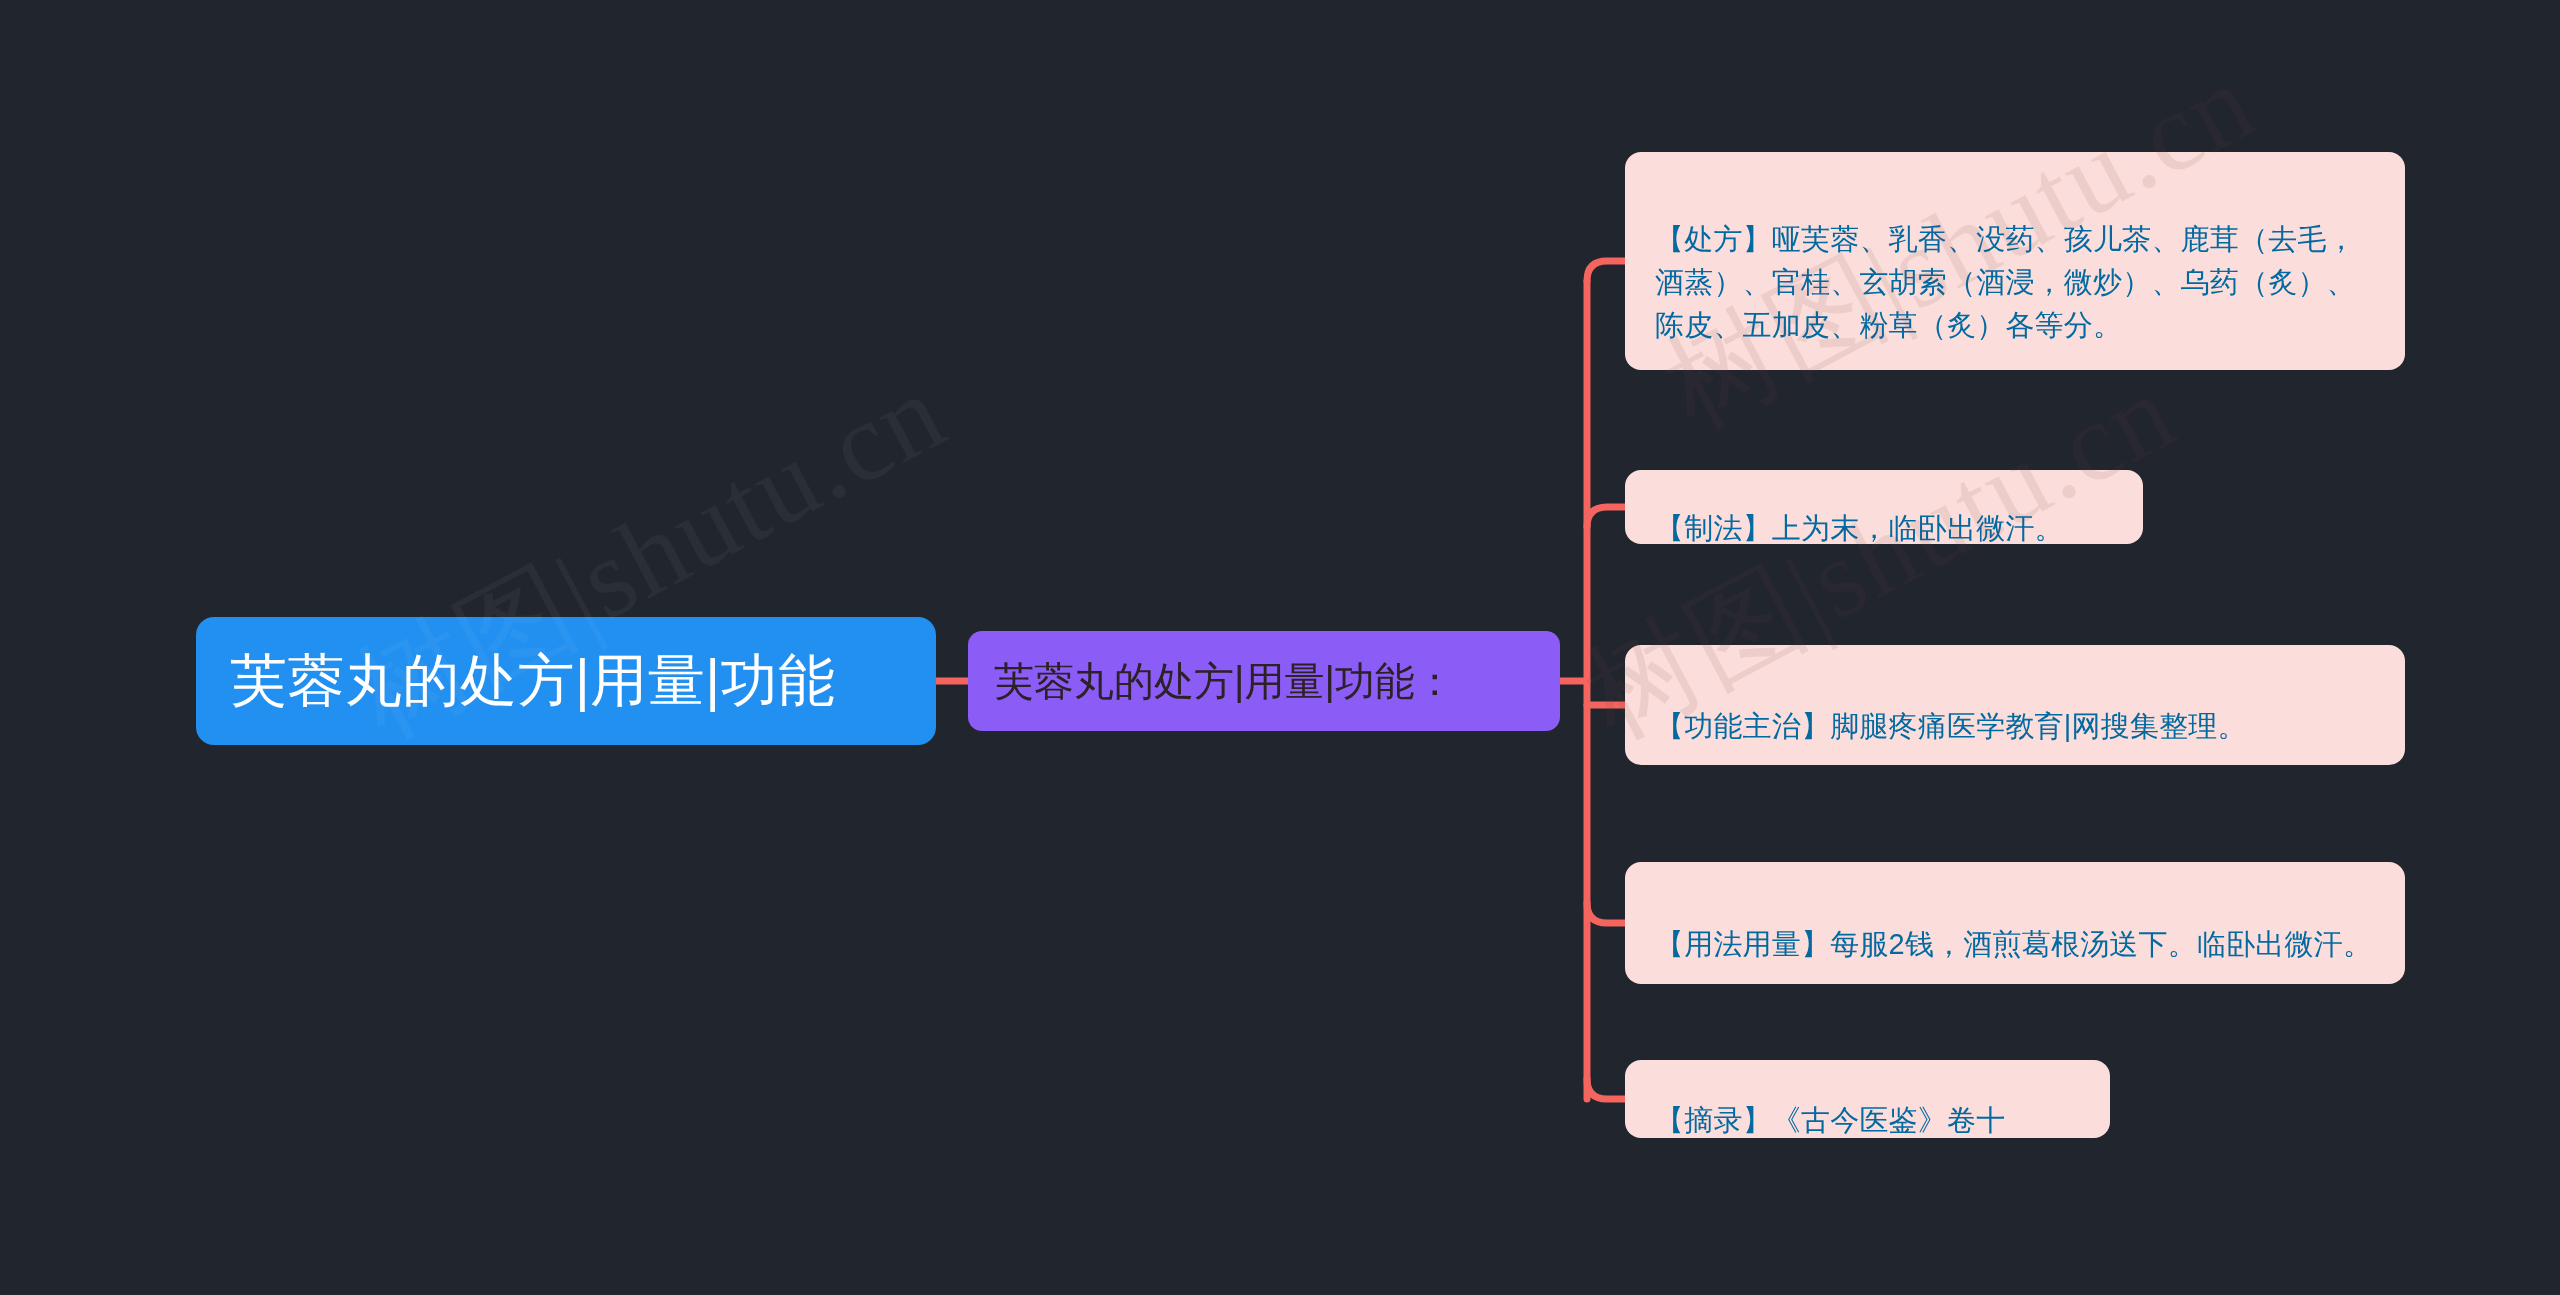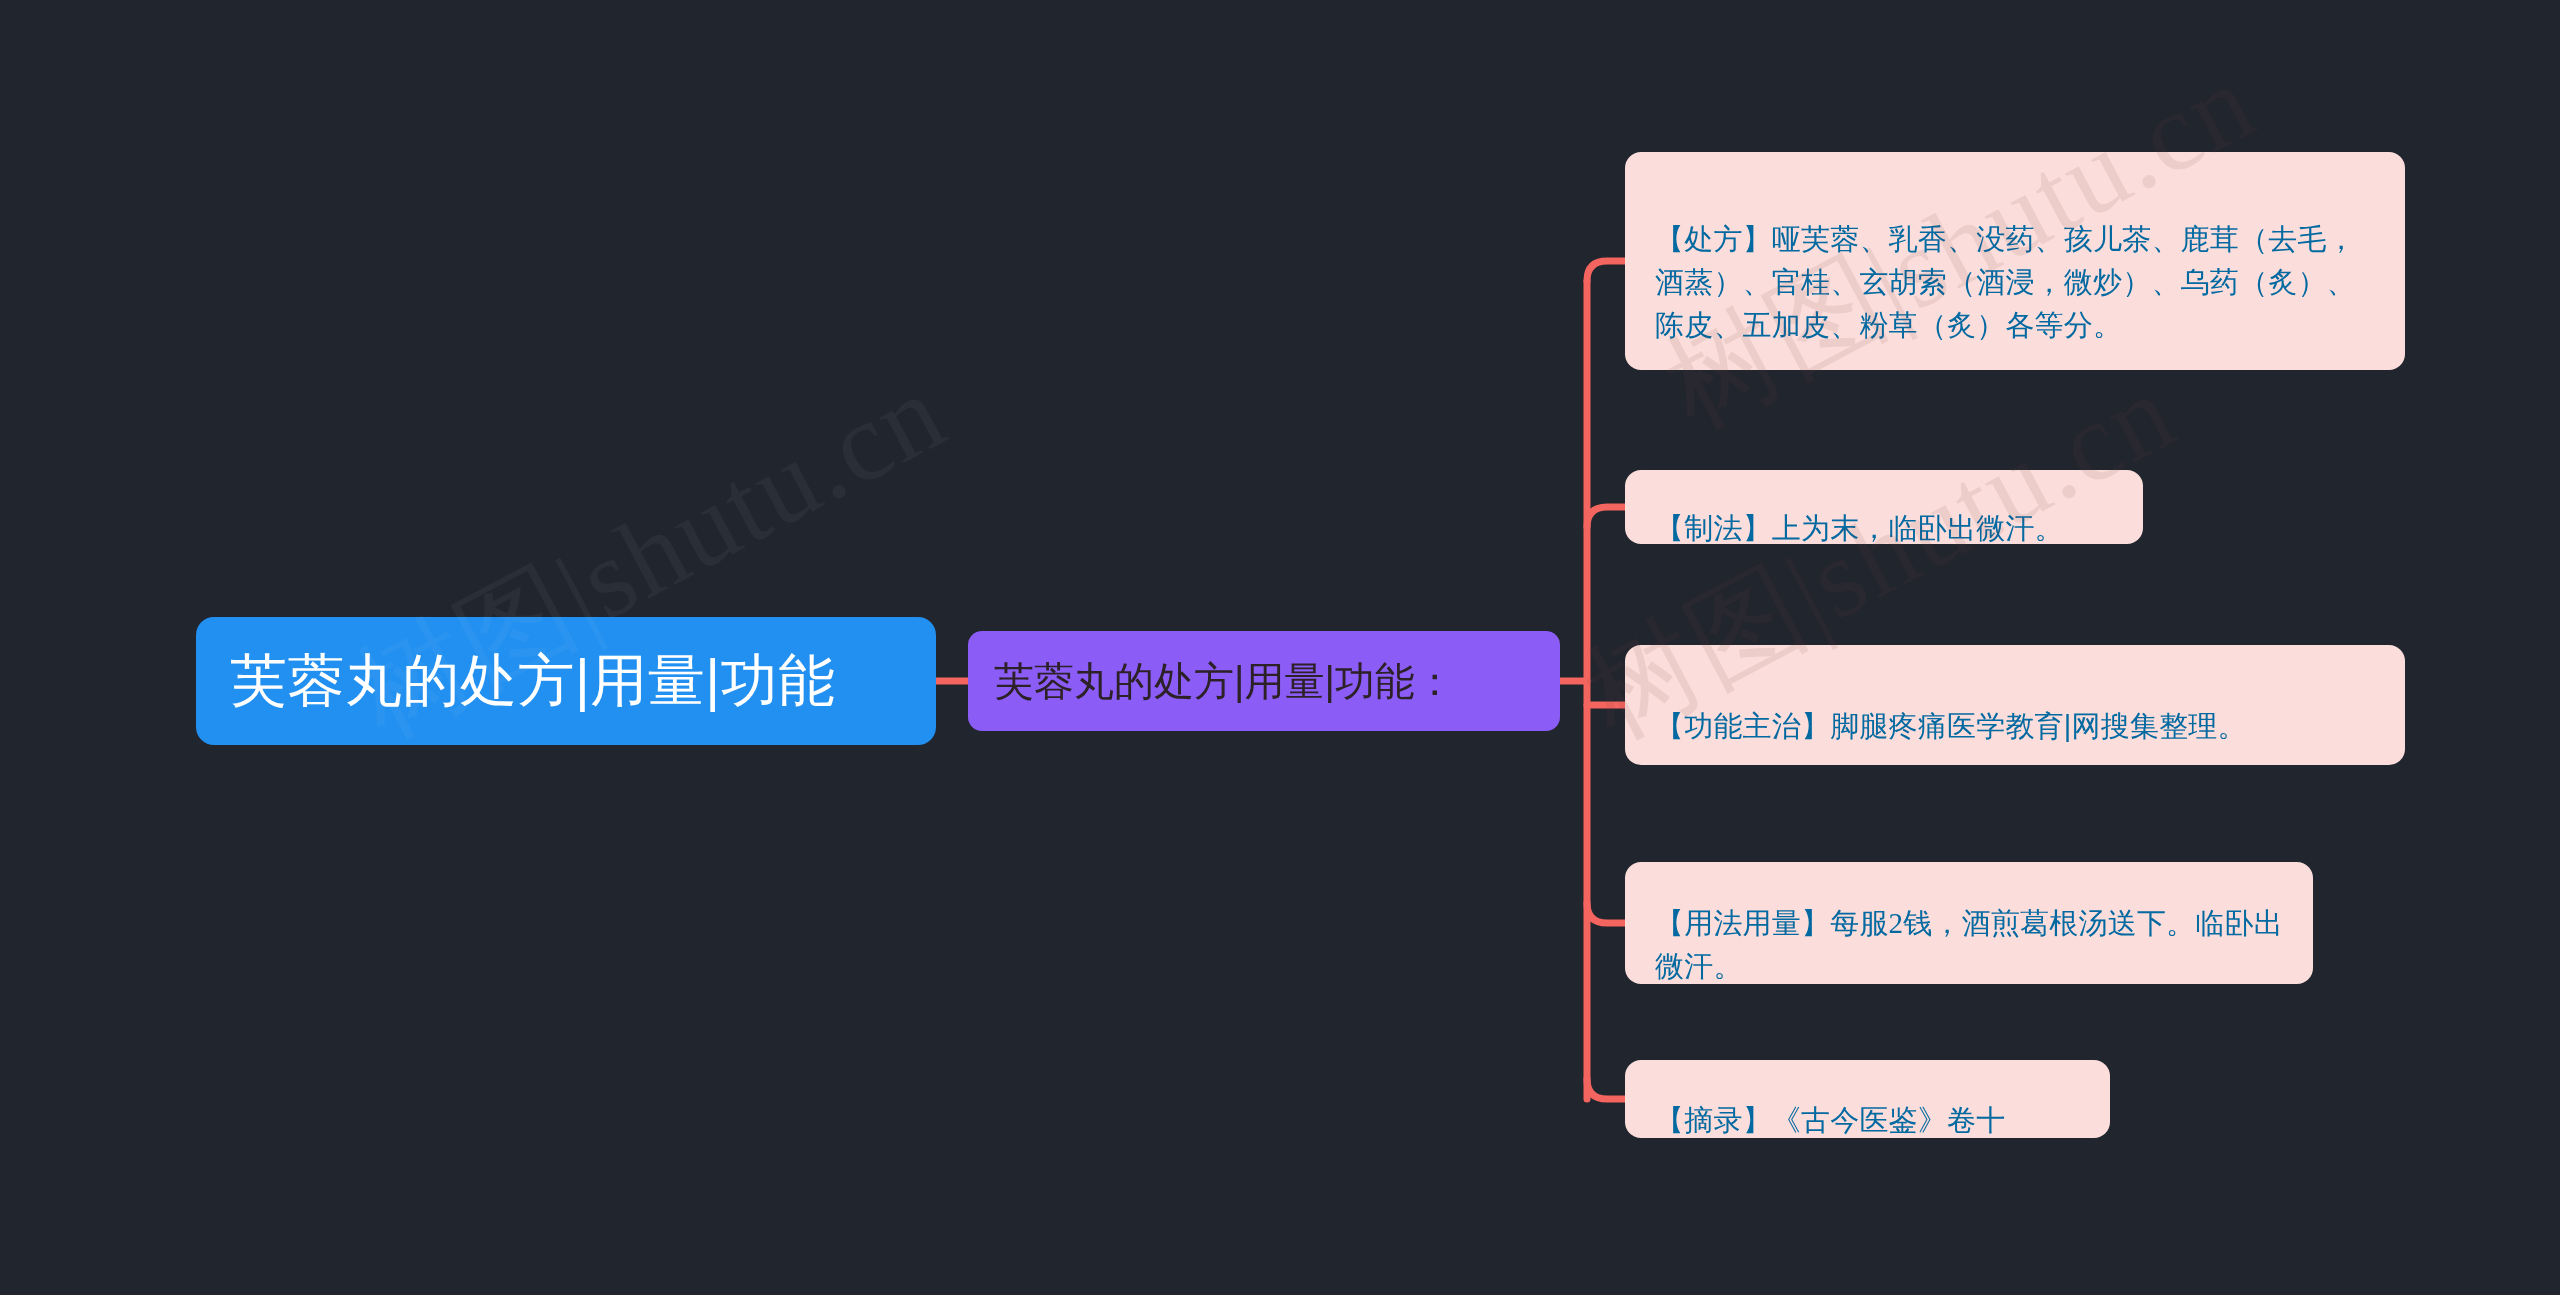--- a/index.html
+++ b/index.html
@@ -118,21 +118,21 @@
     font-size: 29px;
     line-height: 1.48;
     word-break: break-all;
     letter-spacing: 0.2px;
     margin-top: 43px;
   }
 
   #leaf-0 { left: 1625px; top: 152px;  width: 780px; height: 218px; }
   #leaf-1 { left: 1625px; top: 470px;  width: 518px; height: 74px;  }
   #leaf-2 { left: 1625px; top: 645px;  width: 780px; height: 120px; }
-  #leaf-3 { left: 1625px; top: 862px;  width: 688px; height: 122px; font-family: Liberation Serif, serif; }
+  #leaf-3 { left: 1625px; top: 862px;  width: 780px; height: 122px; }
   #leaf-4 { left: 1625px; top: 1060px; width: 485px; height: 78px;  }
 </style>
 </head>
 <body>
 
 <div id="mindmap-canvas">
 
   <svg id="connectors" viewBox="0 0 2560 1295" width="2560" height="1295">
 
     <path d="M 896 681 L 968 681"></path>

